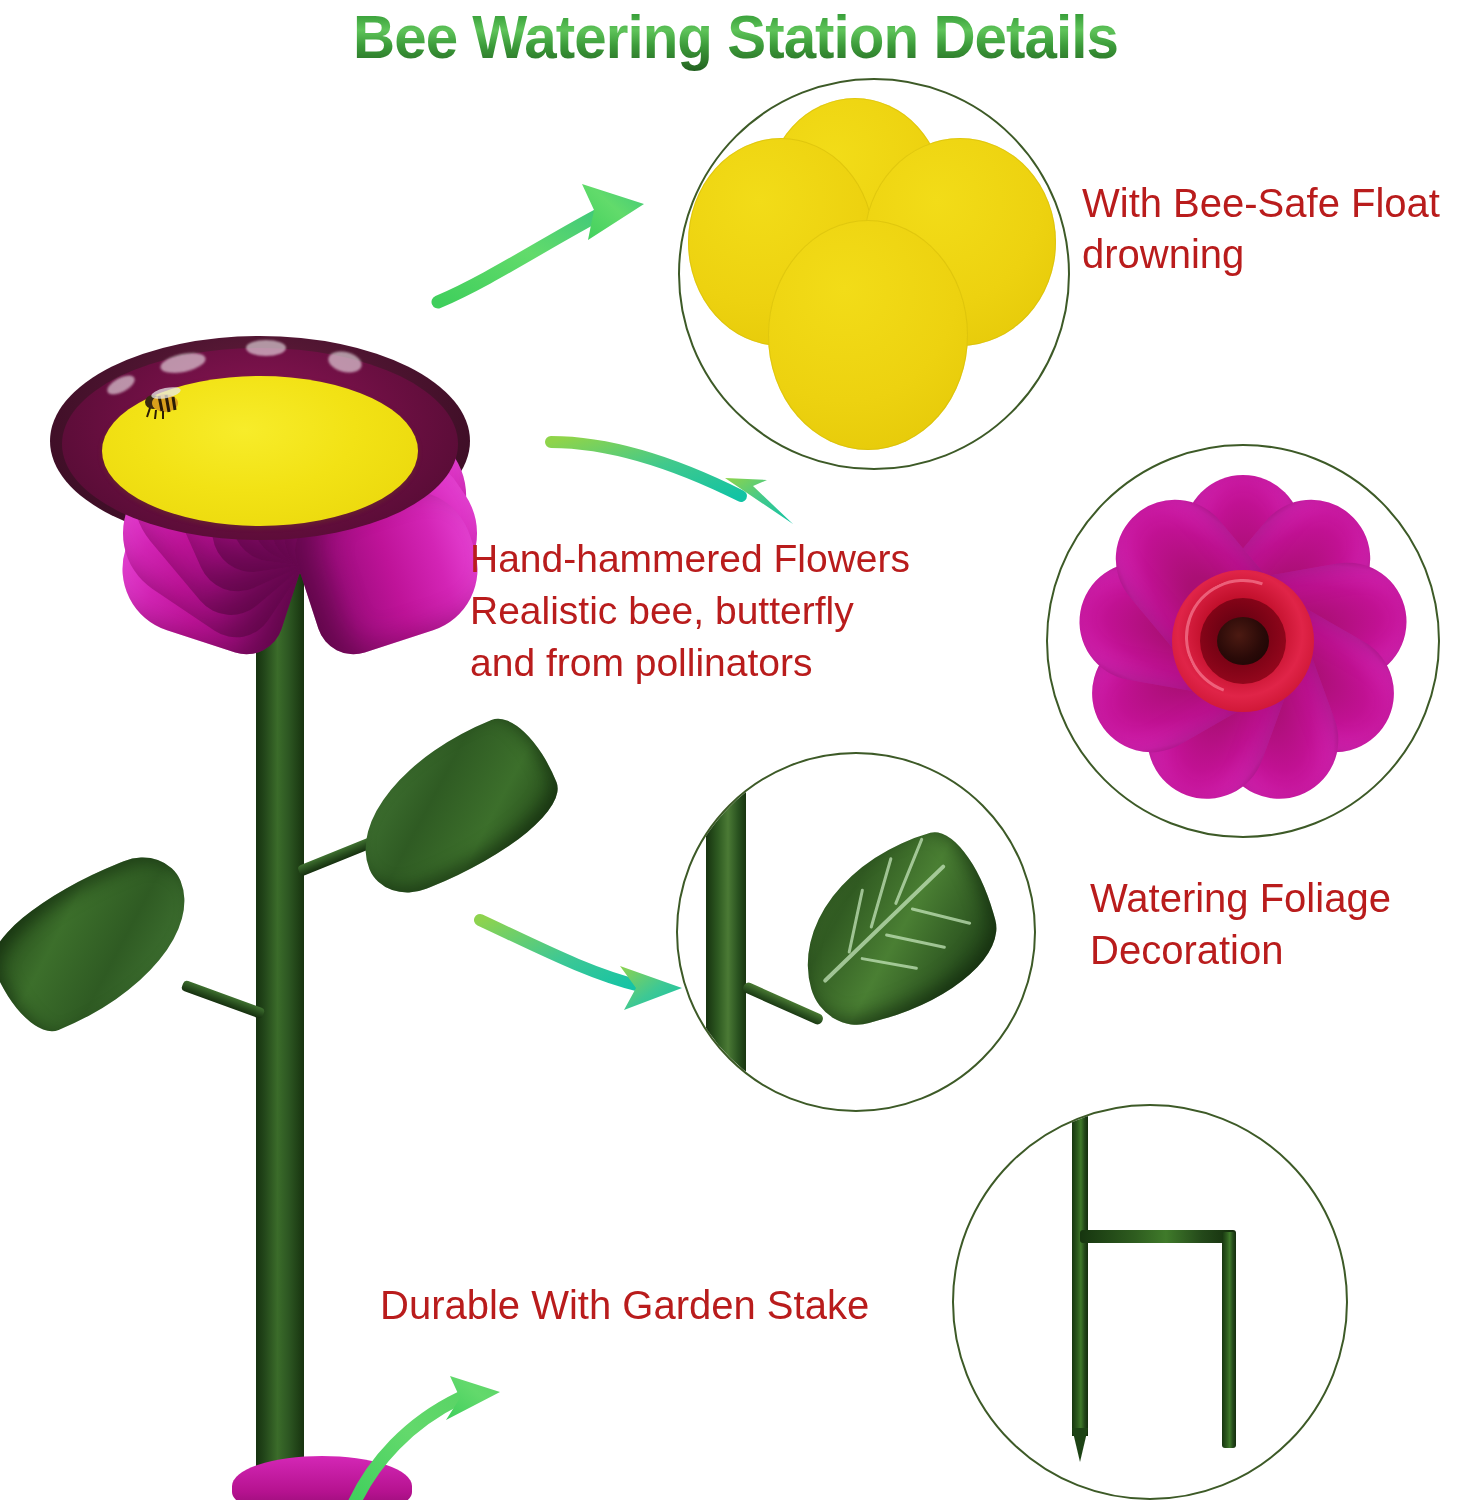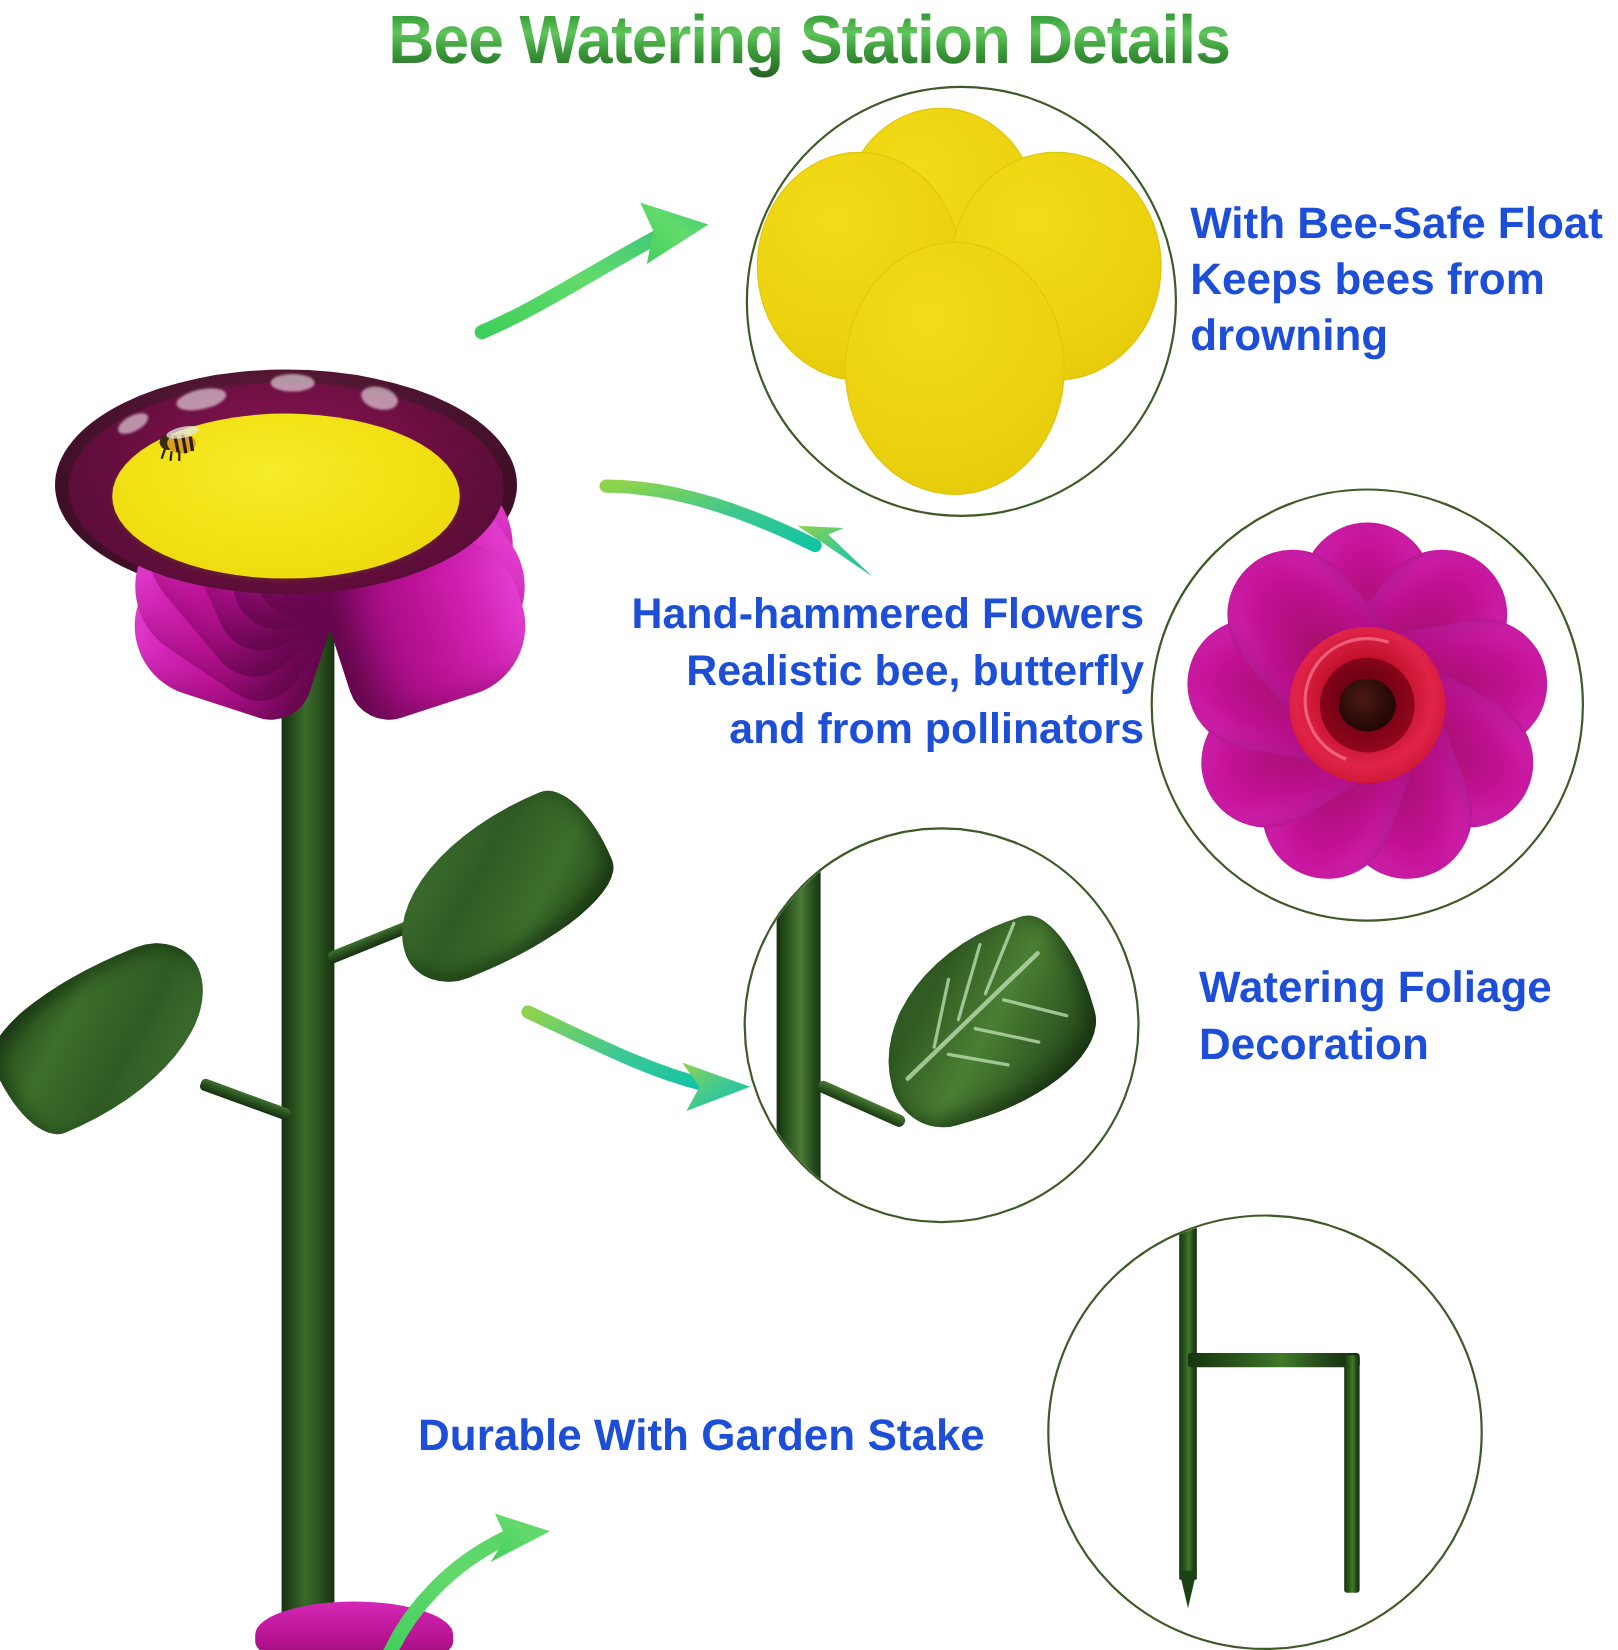--- a/index.html
+++ b/index.html
@@ -34,39 +34,39 @@
     background: linear-gradient(180deg, #2f7a2c 0%, #39a03a 18%, #5fc45a 40%, #3c9c3a 62%, #2b7328 88%, #1f5c1e 100%);
     -webkit-background-clip: text;
     background-clip: text;
     color: transparent;
     -webkit-text-fill-color: transparent;
     white-space: nowrap;
   }
   
   .callout-text {
     position: absolute;
-    color: #1d4ed8;
-    font-weight: bold;
+    color: #b91c1c;
+    font-weight: normal;
     font-family: "Liberation Sans", sans-serif;
   }
   #txt-float {
     left: 1082px;
     top: 178px;
     width: 390px;
     font-size: 40px;
     line-height: 51px;
     text-align: left;
   }
   #txt-flowers {
     left: 470px;
     top: 533px;
     width: 570px;
     font-size: 39px;
     line-height: 52px;
-    text-align: right;
+    text-align: left;
   }
   #txt-foliage {
     left: 1090px;
     top: 872px;
     width: 370px;
     font-size: 40px;
     line-height: 52px;
     text-align: left;
   }
   #txt-stake {
@@ -413,21 +413,20 @@
         <stop offset="60%" stop-color="#63d96c"></stop>
         <stop offset="100%" stop-color="#5ad466"></stop>
       </linearGradient>
     </defs>
     <path d="M52 158 C 72 112, 110 72, 160 48" stroke="url(#ag4)" stroke-width="13" fill="none" stroke-linecap="round"></path>
     <path d="M146 70 L200 42 L150 26 L160 48 Z" fill="url(#ag4)"></path>
   </svg>
 
   <div class="callout-text" id="txt-float">
     <div>With Bee-Safe Float</div>
-    <div>Keeps bees from</div>
     <div>drowning</div>
   </div>
 
   <div class="callout-text" id="txt-flowers">
     <div>Hand-hammered Flowers</div>
     <div>Realistic bee, butterfly</div>
     <div>and from pollinators</div>
   </div>
 
   <div class="callout-text" id="txt-foliage">

